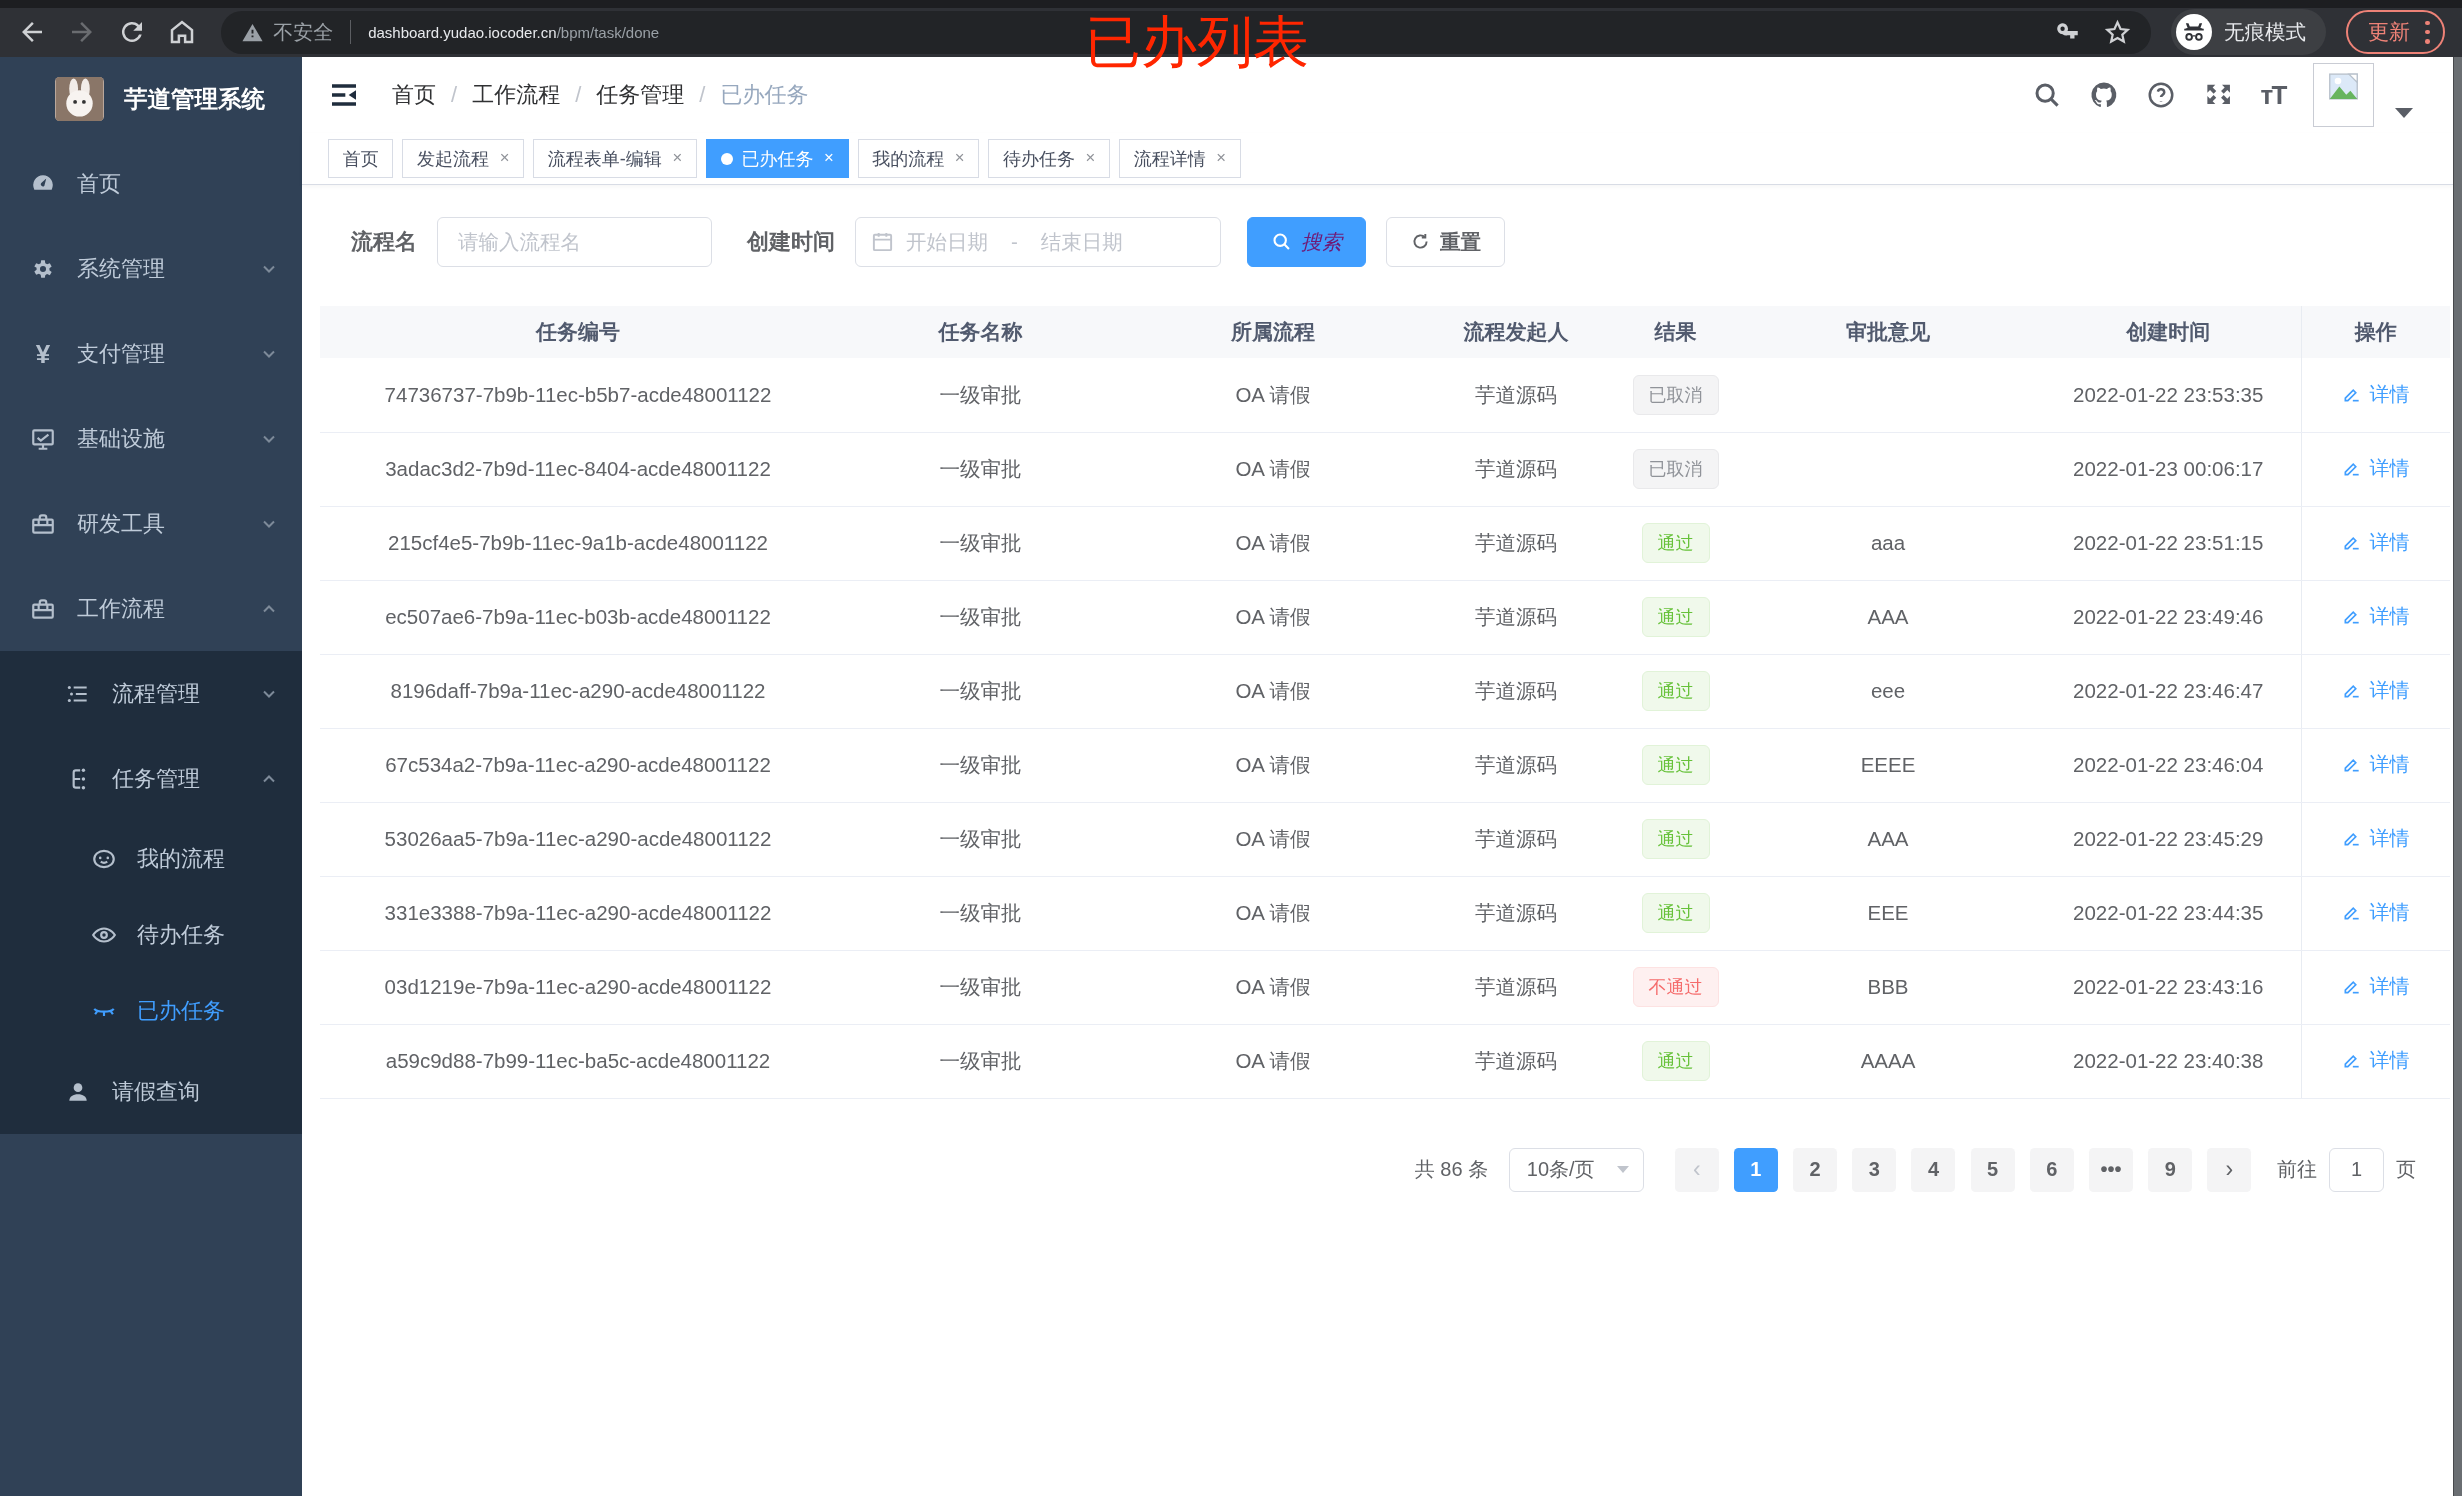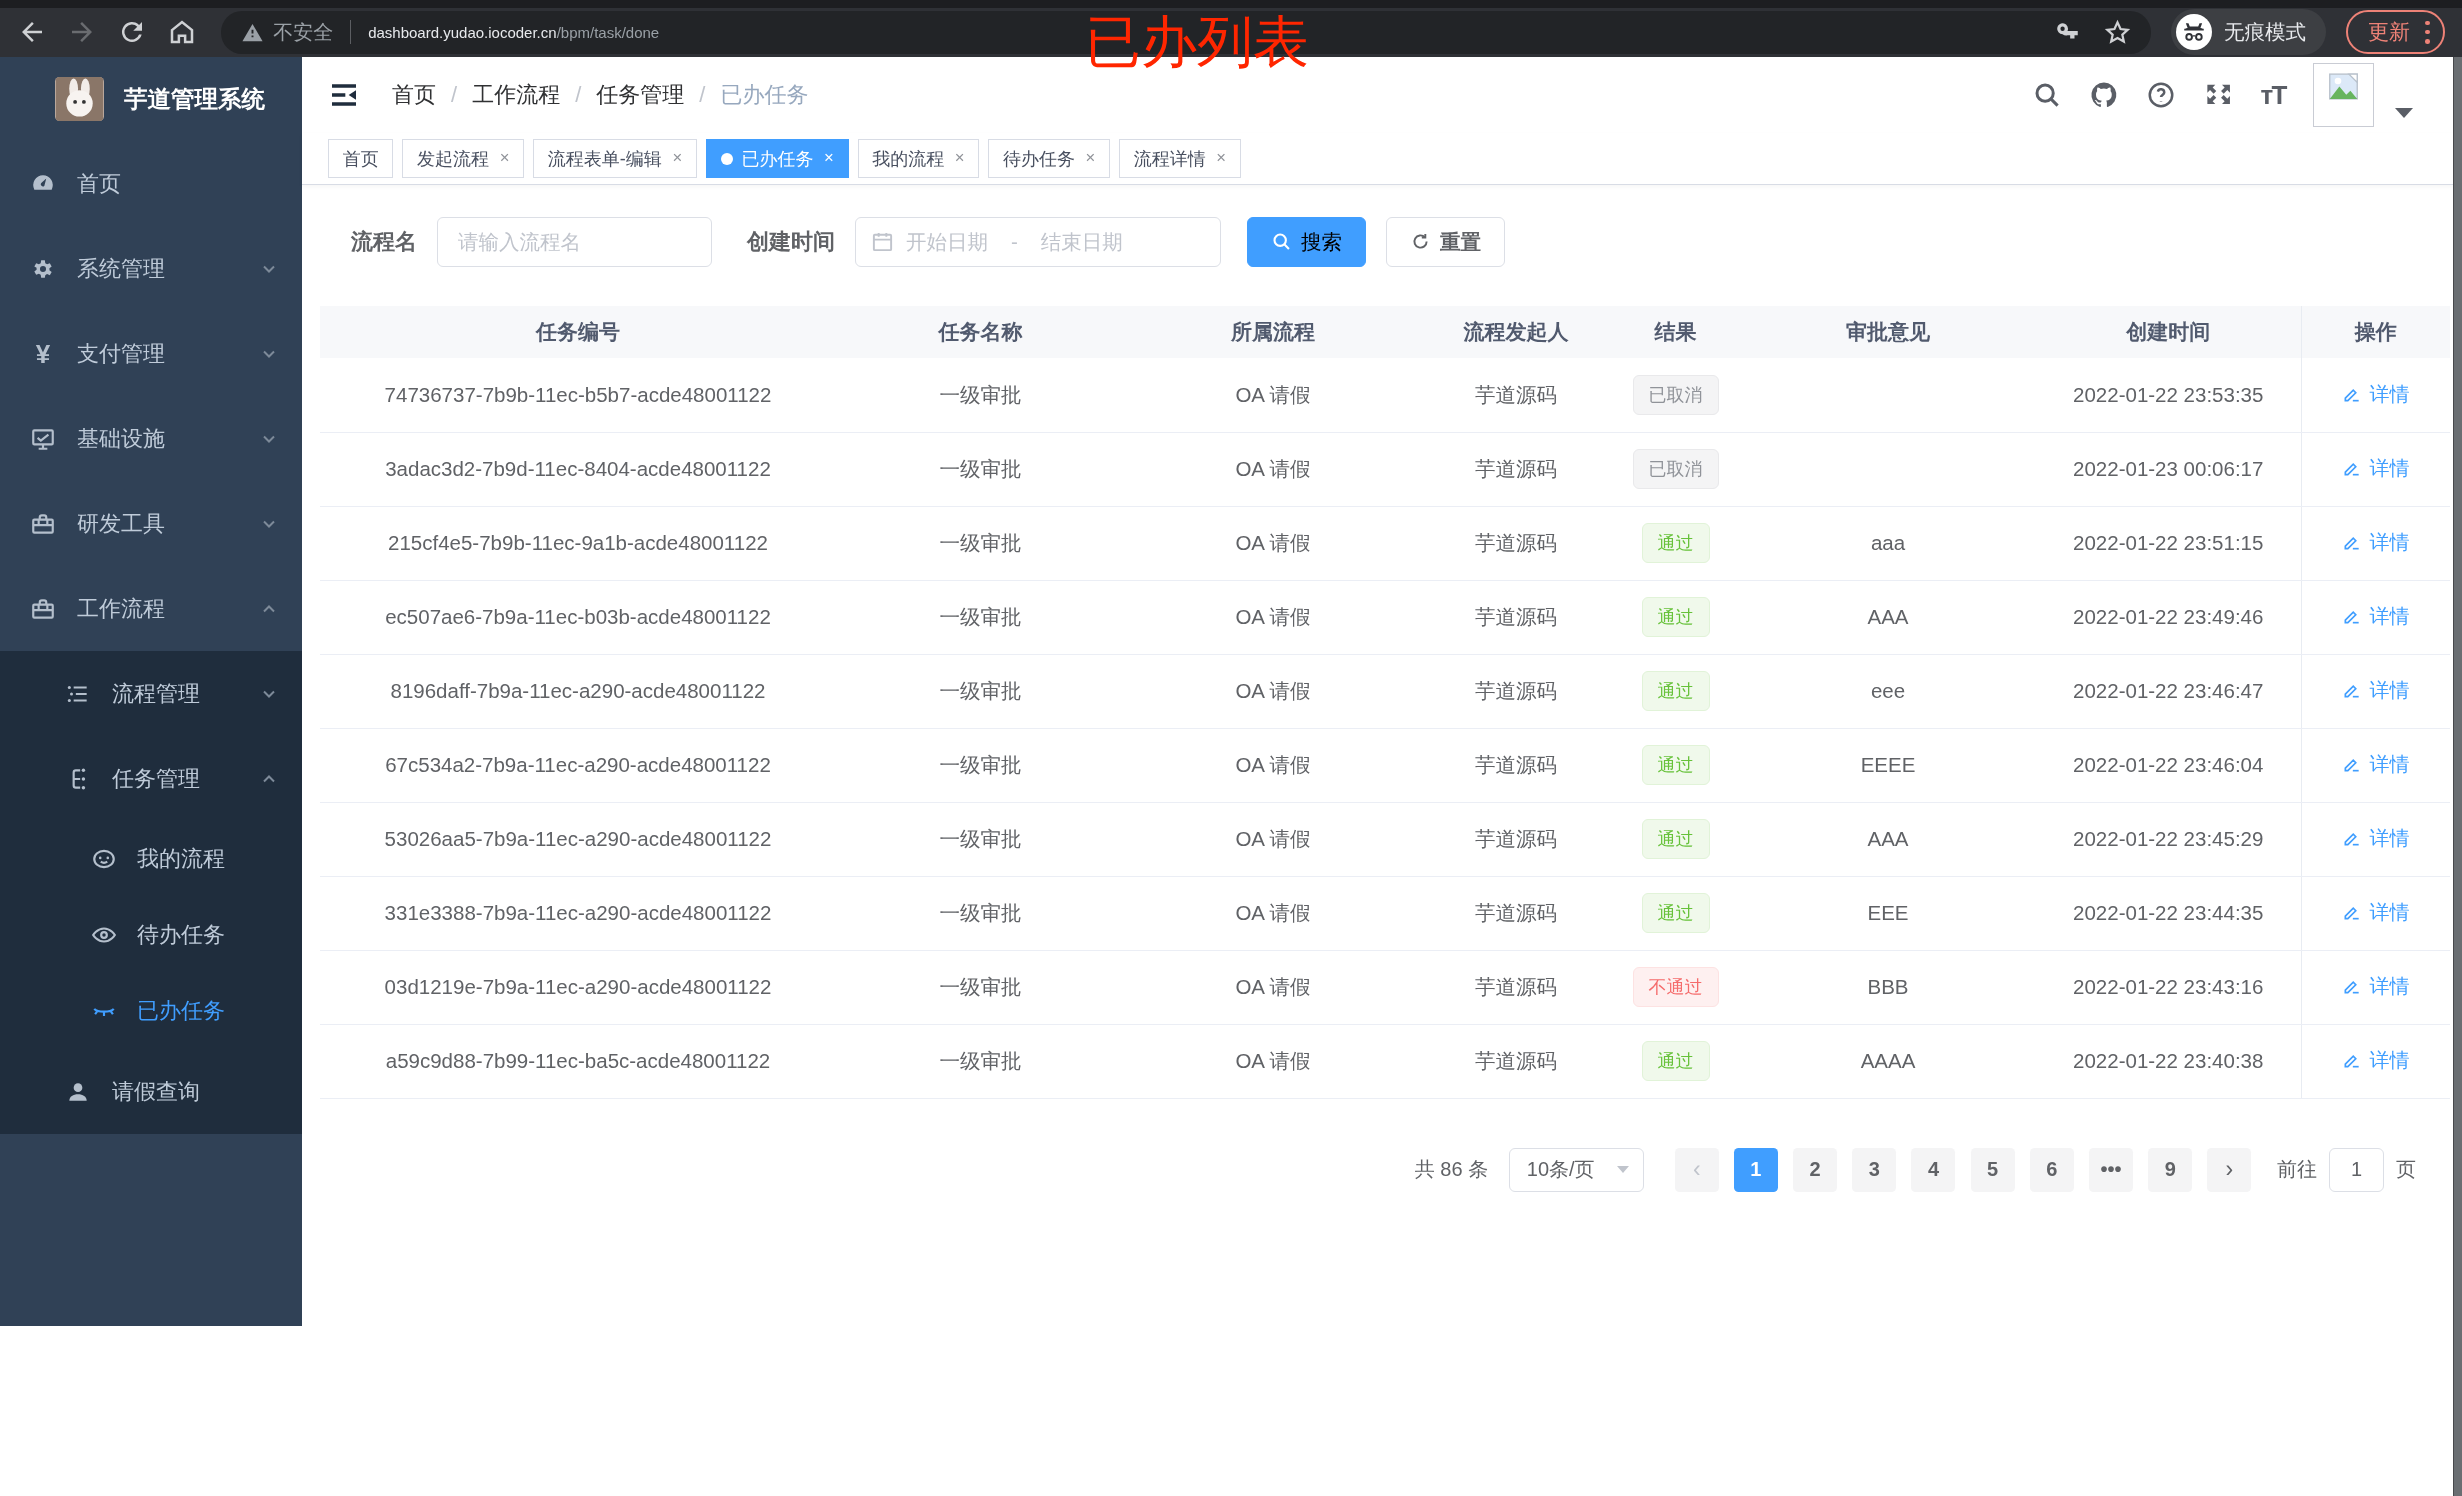--- a/index.html
+++ b/index.html
@@ -31,21 +31,21 @@
   .incog-circle { width:36px; height:36px; border-radius:50%; background:#ffffff; display:flex; align-items:center; justify-content:center; }
   .incog-circle svg { width:26px; height:26px; color:#2f3136; }
   .incog-label { font-size:20.5px; color:#e8eaed; margin-left:12px; white-space:nowrap; }
   .update-pill { height:44px; border:2.3px solid #ee8277; border-radius:22px; display:flex; align-items:center; padding:0 13.7px 0 20px; flex:none; }
   .update-label { font-size:21px; color:#ee8277; white-space:nowrap; }
   .dots { display:flex; flex-direction:column; gap:4.6px; margin-left:15px; }
   .dots i { width:4.6px; height:4.6px; border-radius:50%; background:#ee8277; }
   .annotation { position:absolute; left:1085px; top:4.6px; font-size:56px; color:#ff2600; z-index:50; white-space:nowrap; }
 
   
-  .sidebar { position:absolute; top:57px; left:0; width:302px; height:1269px; background:#304156; overflow:hidden; }
+  .sidebar { position:absolute; top:57px; left:0; width:302px; height:1439px; background:#304156; overflow:hidden; }
   .logo-row { height:84px; display:flex; align-items:center; padding-left:55px; }
   .logo-img { width:49px; height:44px; border-radius:4.6px; background:#b9a79b; overflow:hidden; flex:none; }
   .logo-title { color:#ffffff; font-size:23.5px; font-weight:bold; margin-left:20px; white-space:nowrap; }
   .s-item { height:85px; display:flex; align-items:center; padding:0 23px 0 30px; color:#bfcbd9; font-size:22px; cursor:pointer; }
   .s-item .mi { width:26px; height:26px; flex:none; color:#b4bfcc; }
   .s-item .s-label { margin-left:21px; flex:1; white-space:nowrap; }
   .chev { width:20px; height:20px; color:#7d8a99; flex:none; }
   .sub-block { background:#1f2d3d; }
   .s-item.lv2 { padding-left:65px; }
   .s-item.lv3 { height:76px; padding-left:91px; font-size:22px; }
@@ -81,21 +81,21 @@
   .f-label { font-size:22px; color:#606266; font-weight:bold; white-space:nowrap; }
   .inp { height:50px; border:1.5px solid #dcdfe6; border-radius:6px; background:#fff; display:flex; align-items:center; }
   .name-inp { width:275px; margin-left:20px; padding-left:20px; }
   .placeholder { color:#c0c4cc; font-size:20.5px; white-space:nowrap; }
   .date-label { margin-left:35px; }
   .date-inp { width:366px; margin-left:20px; padding:0 15px; }
   .cal-ic { width:23px; height:23px; color:#c0c4cc; flex:none; margin-right:12px; }
   .range-sep { color:#c0c4cc; font-size:20.5px; margin:0 23px; }
   .btn { height:50px; border-radius:6px; font-size:20.5px; display:inline-flex; align-items:center; padding:0 23px; cursor:pointer; white-space:nowrap; }
   .btn svg { width:21px; height:21px; margin-right:9px; }
-  .btn-primary { background:#409eff; border:1.5px solid #409eff; color:#000000; margin-left:26px; }
+  .btn-primary { background:#409eff; border:1.5px solid #409eff; color:#701a75; margin-left:26px;font-style:italic; }
   .btn-plain { background:#fff; border:1.5px solid #dcdfe6; color:#606266; margin-left:20px;font-weight:bold; }
 
   
   .tbl-wrap { margin:38px 3px 0 18px; }
   table { border-collapse:collapse; table-layout:fixed; width:2130px; }
   th { height:52px; background:#f7f8fa; color:#515a6e; font-size:21px; font-weight:bold; text-align:center; }
   td { height:74px; border-bottom:1.5px solid #ebeef5; font-size:20.5px; color:#606266; text-align:center; white-space:nowrap; overflow:hidden; }
   td.op, th.op { border-left:1.5px solid #e8ecf2; }
   .badge { display:inline-block; padding:10px 15px; border:1.5px solid; border-radius:6px; font-size:18px; line-height:1; }
   .badge[data-type="pass"]   { background:#f0f9eb; border-color:#e1f3d8; color:#67c23a; }

